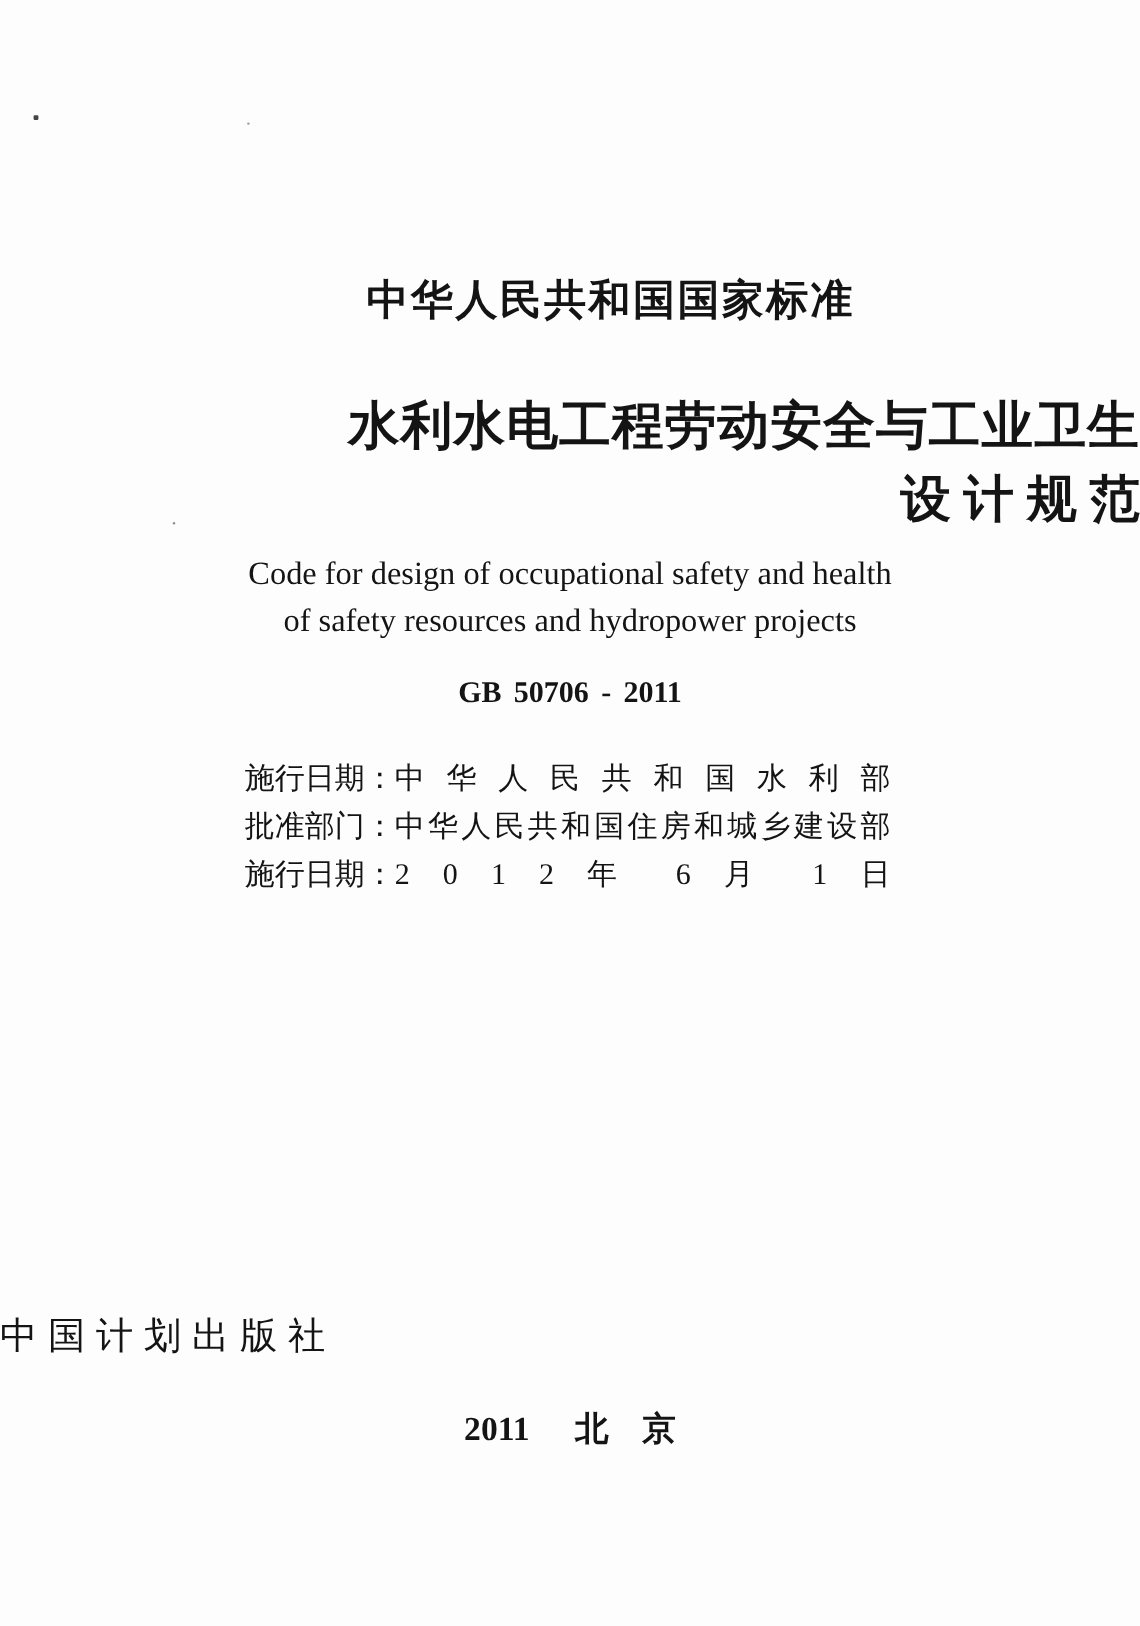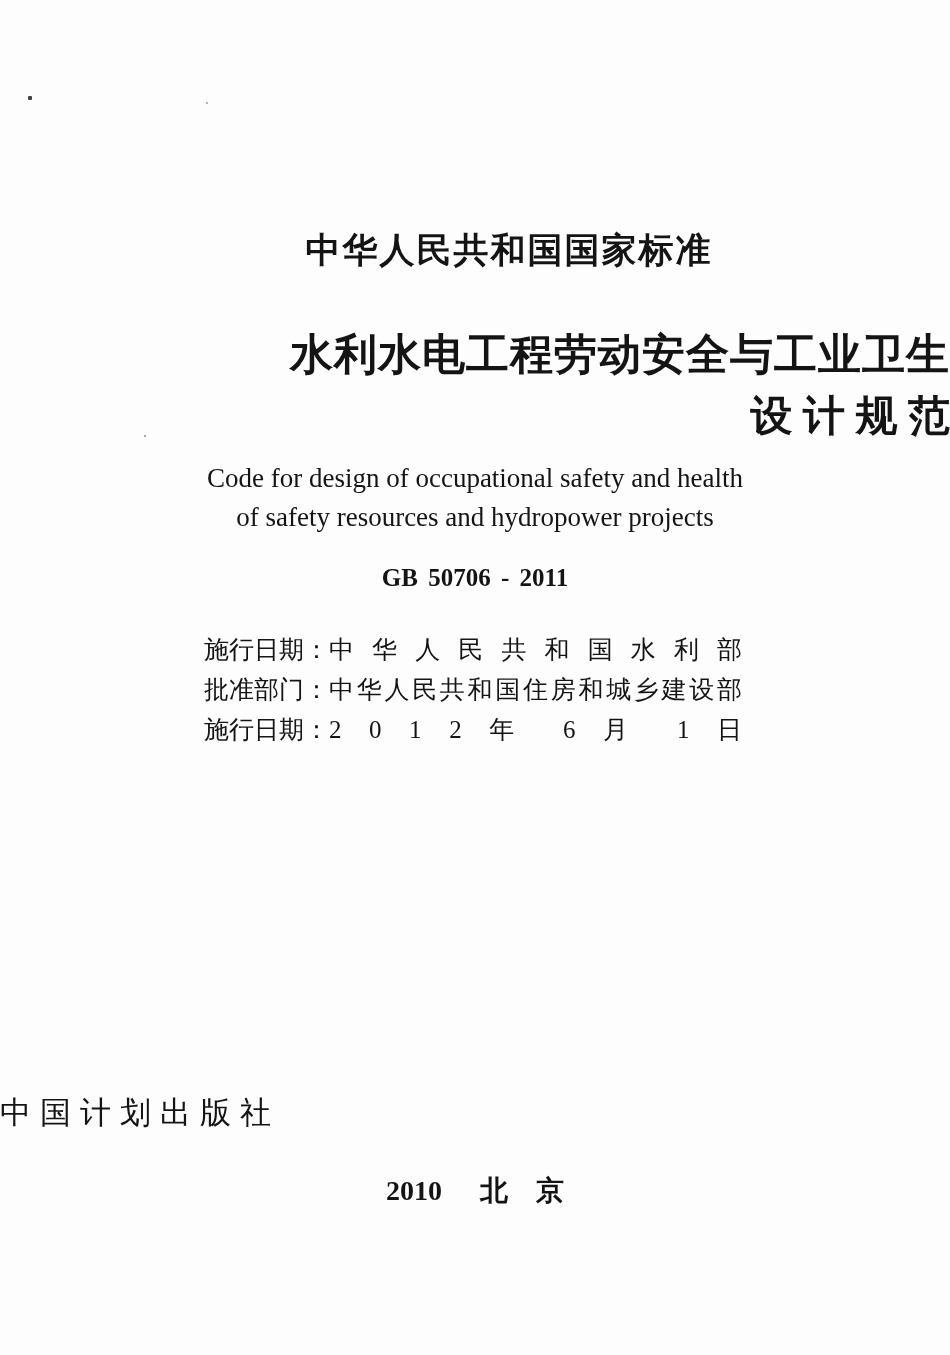--- a/index.html
+++ b/index.html
@@ -142,17 +142,17 @@
     </div>
     <div class="meta-row">
       <span class="meta-label">施行日期：</span>
       <span class="meta-value">2 0 1 2 年 6 月 1 日</span>
     </div>
   </div>
 
   <div class="abs publisher">中国计划出版社</div>
 
   <div class="imprint">
-    <span class="year">2010</span>
+    <span class="year">2011</span>
     <span class="city">北　京</span>
   </div>
 
 </div>
 
 </body></html>

